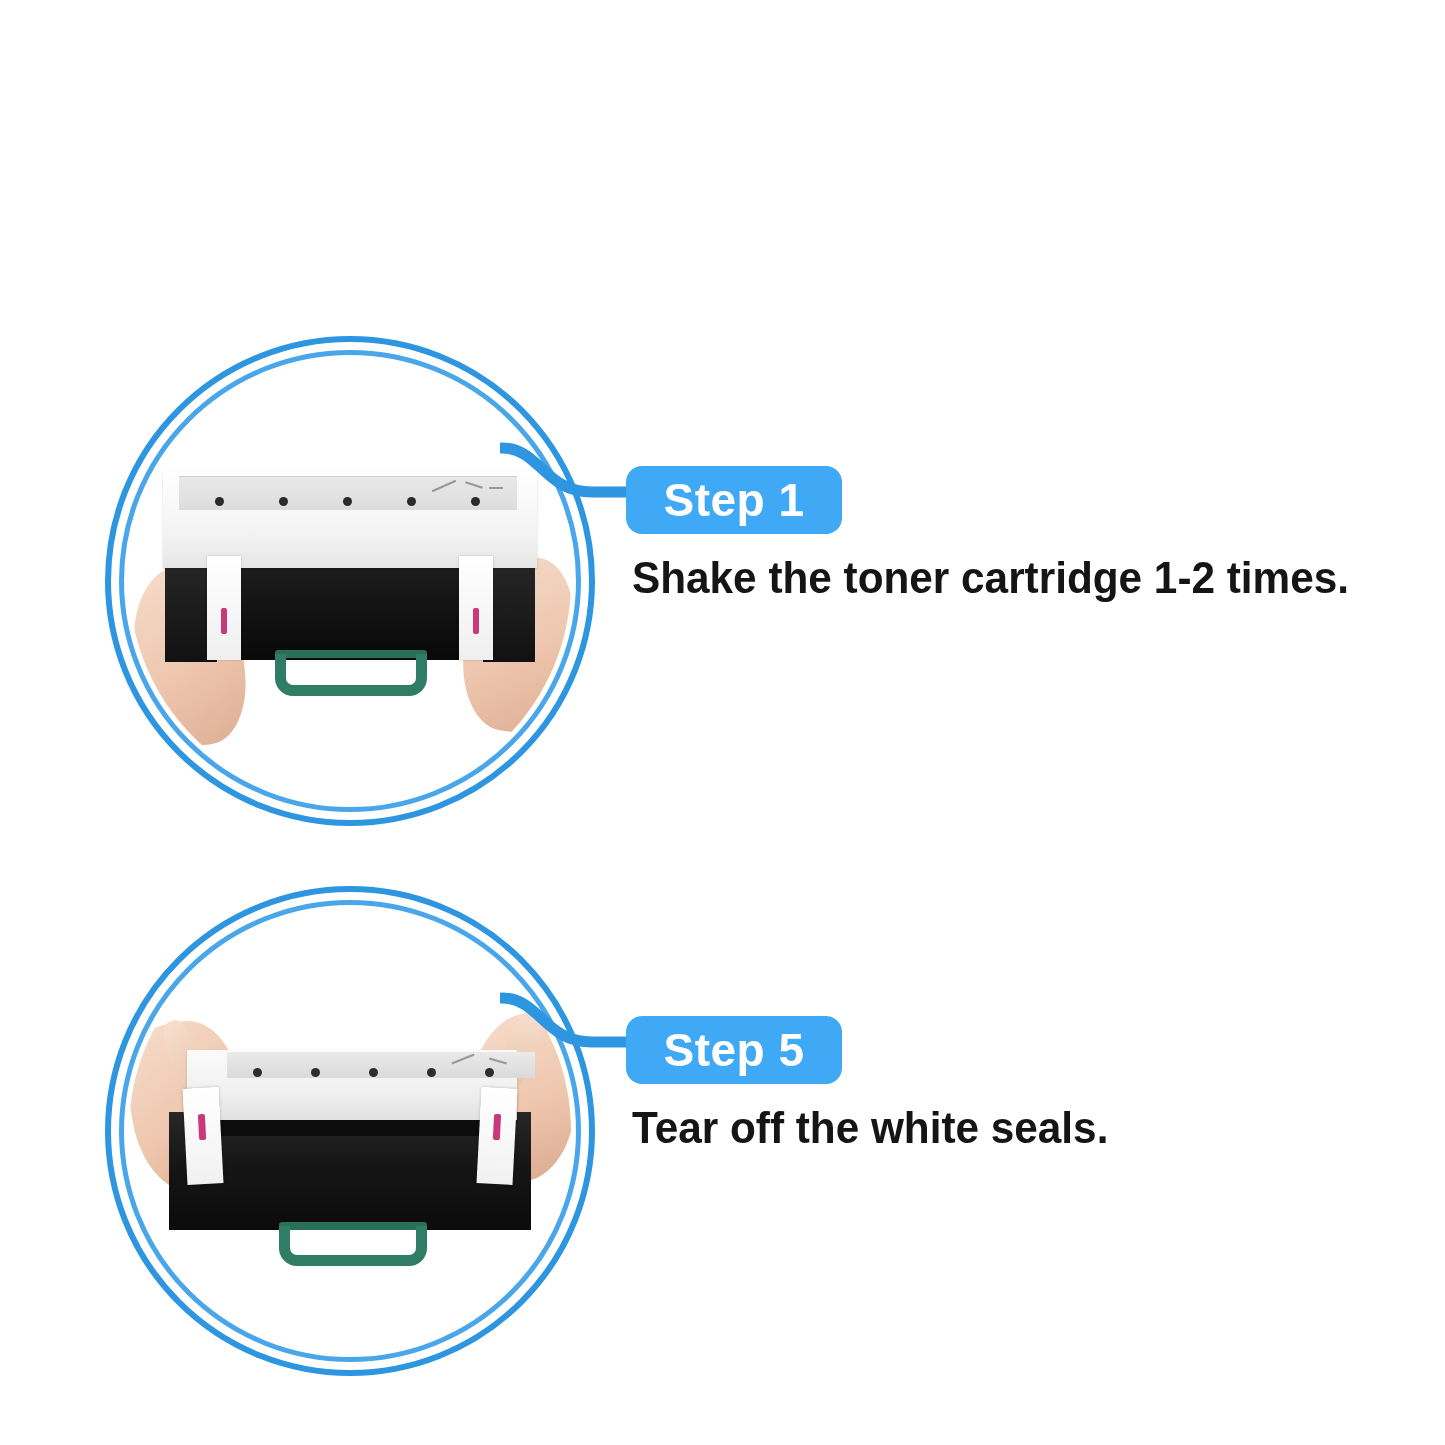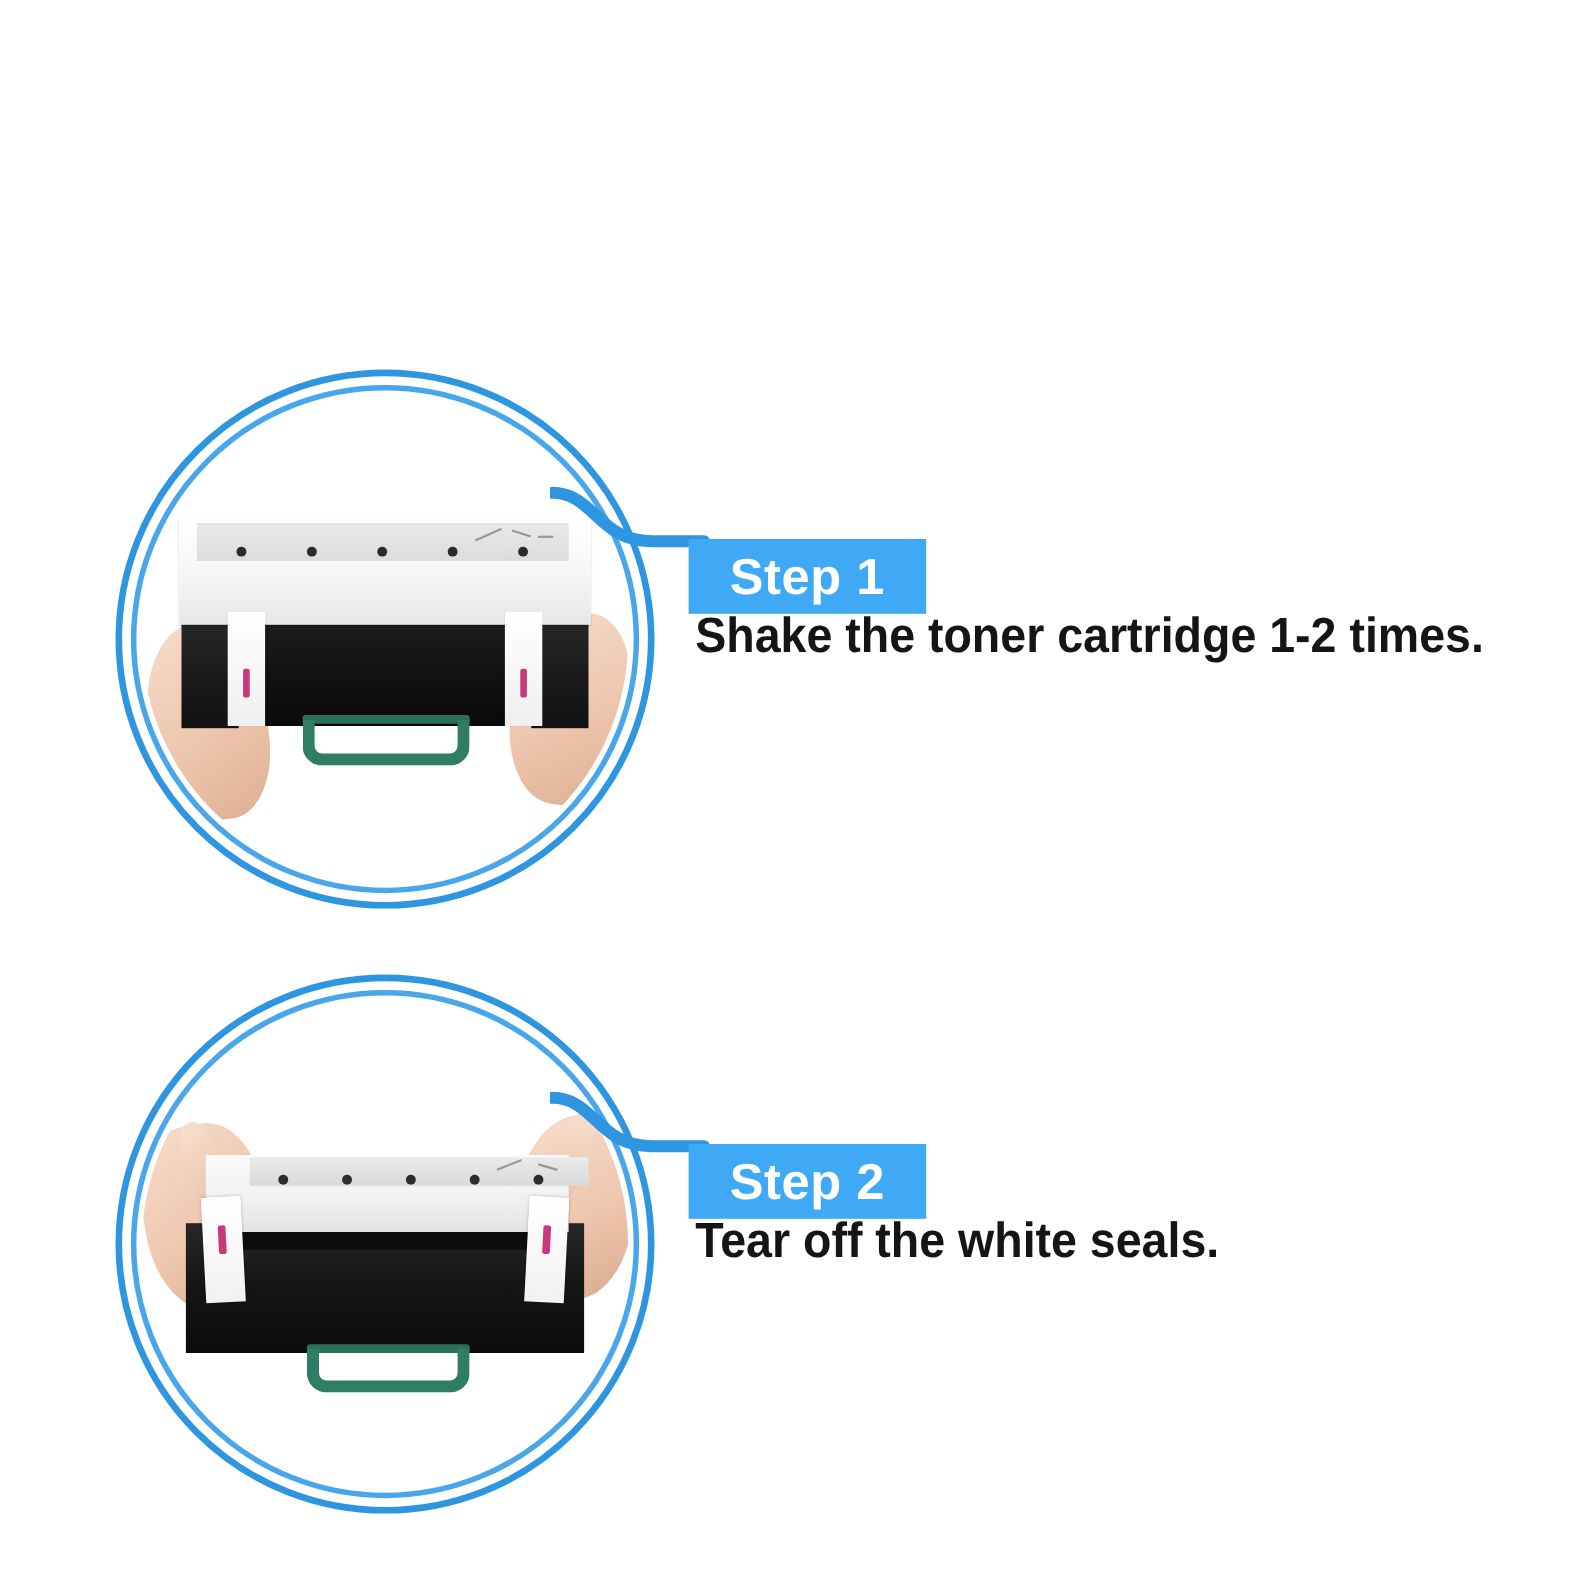--- a/index.html
+++ b/index.html
@@ -104,25 +104,24 @@
     height: 110px;
     pointer-events: none;
   }
 
   .step-badge {
     position: absolute;
     left: 626px;
     width: 216px;
     height: 68px;
     background: #3FA9F5;
-    border-radius: 0;
+    border-radius: 16px;
     display: flex;
     align-items: center;
     justify-content: center;
-    margin-top: 24px;
   }
   #badge-1 { top: 136px; }
   #badge-2 { top: 136px; }
 
   .step-badge-label {
     color: #ffffff;
     font-family: "Liberation Sans", sans-serif;
     font-weight: bold;
     font-size: 46px;
     line-height: 1;
@@ -427,19 +426,19 @@
           <div class="ph2-handle"></div>
         </div>
       </div>
     </div>
 
     <svg class="connector" viewBox="0 0 180 110">
       <path d="M 2 8 C 40 8, 44 52, 92 52 L 140 52" fill="none" stroke="#2E95E0" stroke-width="11" stroke-linecap="round"></path>
     </svg>
 
     <div class="step-badge" id="badge-2">
-      <span class="step-badge-label">Step 2</span>
+      <span class="step-badge-label">Step 5</span>
     </div>
 
     <div class="step-desc">Tear off the white seals.</div>
   </div>
 
 </div>
 
 </body></html>

